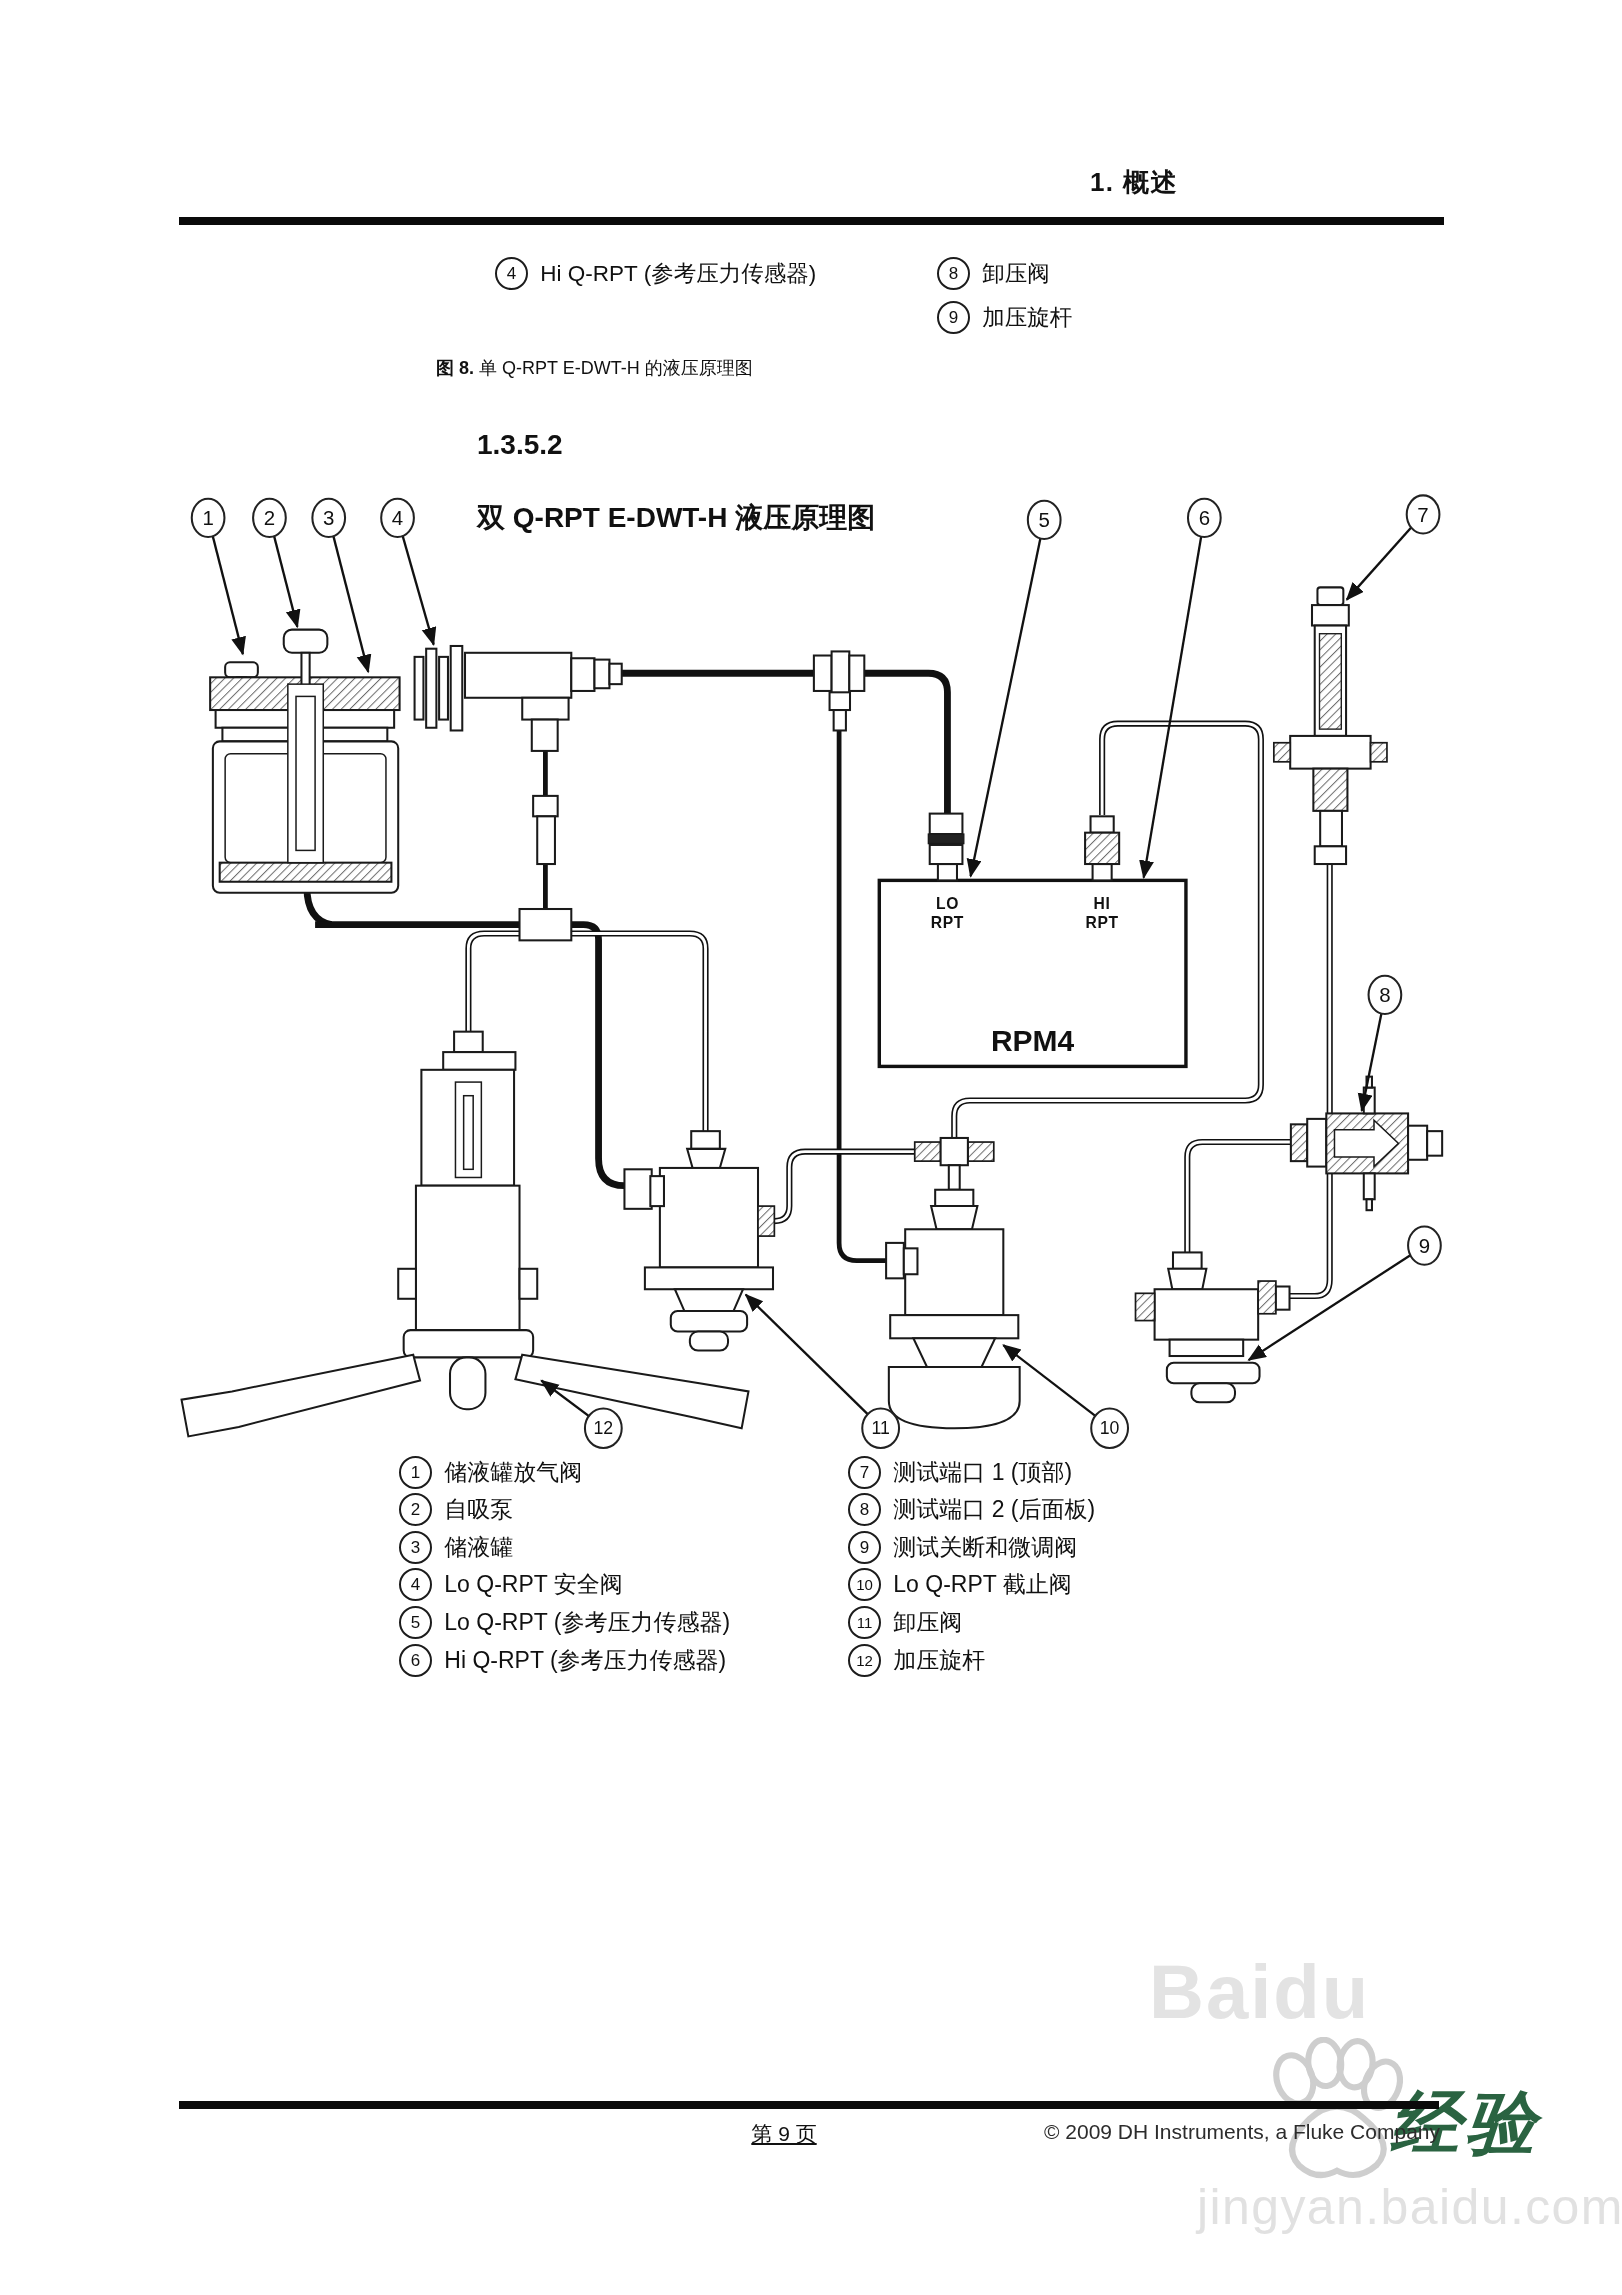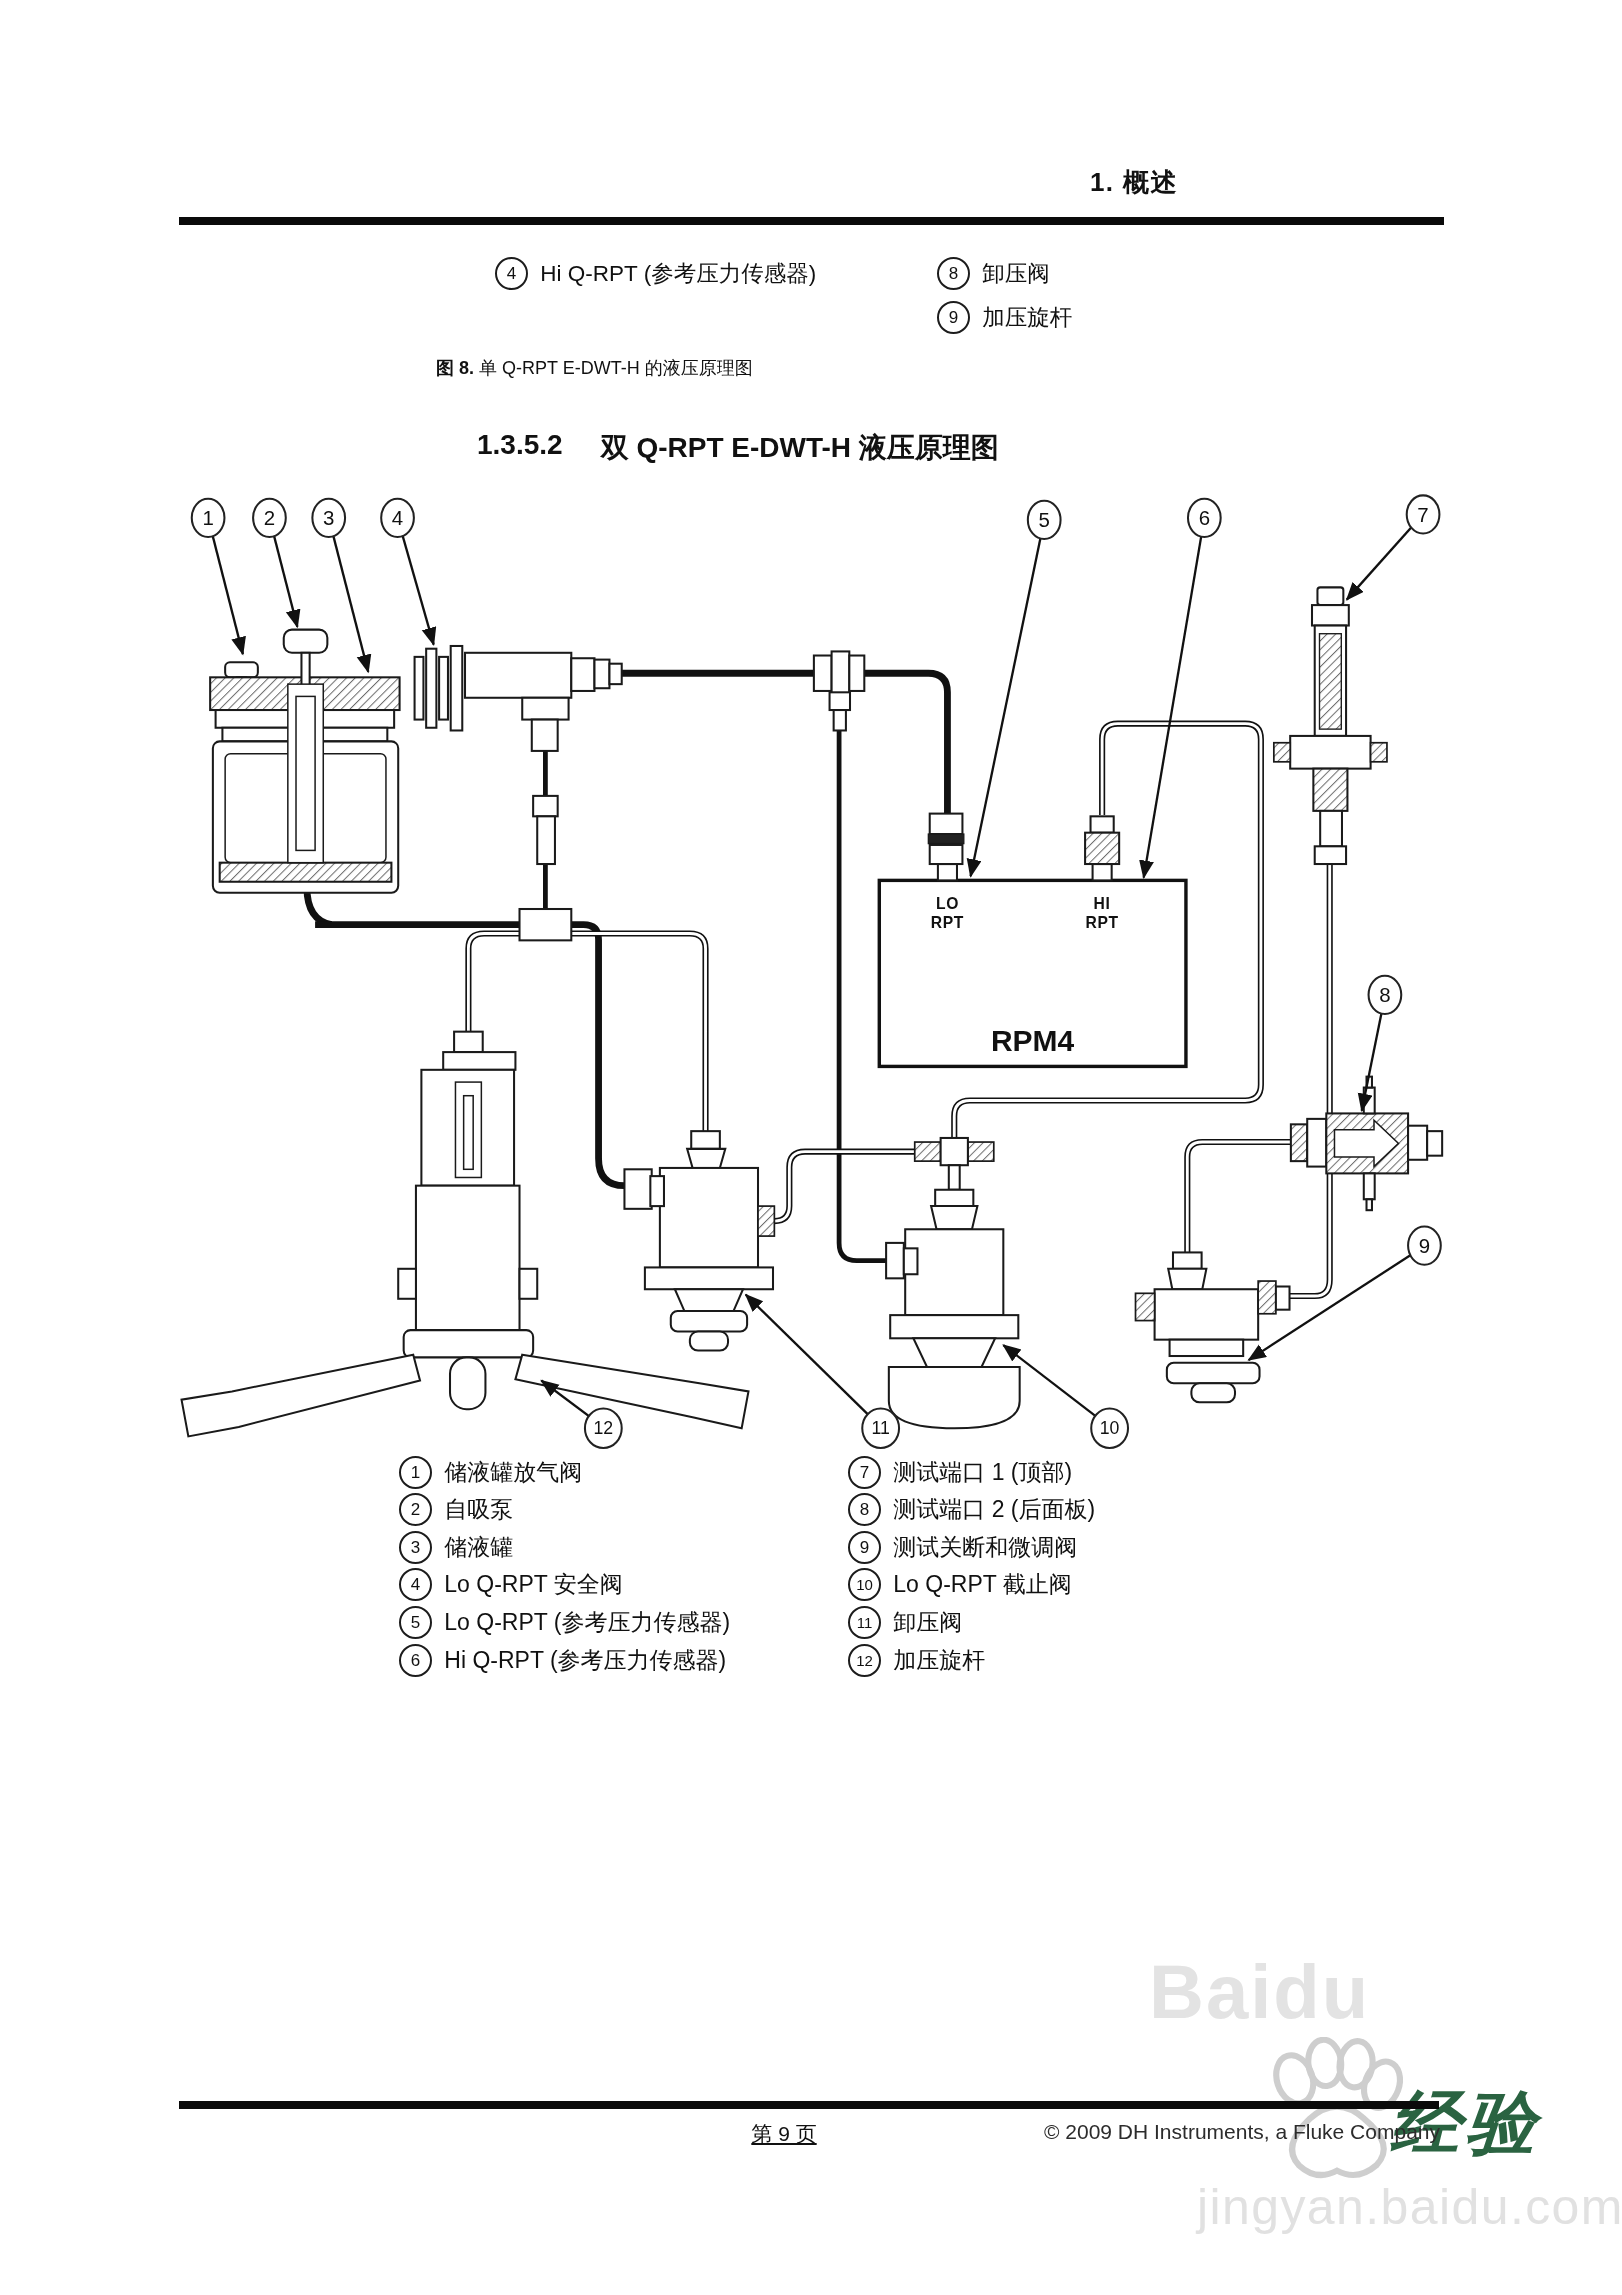--- a/index.html
+++ b/index.html
@@ -20,21 +20,21 @@
   .cnum.small{font-size:15px;}
   .fig9-row{font-size:23px;}
 
   .caption{position:absolute;left:436px;width:750px;text-align:left;
            font-size:18px;white-space:nowrap;}
   .caption b{font-weight:bold;}
   .cap8{top:356px;}
   .cap9{top:1698px;}
 
   .section-heading{position:absolute;top:429px;left:477px;display:flex;gap:38px;
-                   font-size:28px;font-weight:bold;white-space:nowrap;}
+                   font-size:28px;font-weight:bold;white-space:nowrap;flex-direction:column;}
 
   .footer-page{top:2120px;left:682px;width:204px;text-align:center;font-size:21px;text-decoration:underline;}
   .footer-copy{top:2120px;right:183px;font-size:21px;color:#2c2c2c;}
 
   
   .wm{opacity:.9;pointer-events:none;}
   .wm-baidu{top:1948px;left:1149px;font-size:76px;font-weight:bold;color:#e0e0e0;letter-spacing:2px;}
   .wm-cn{top:2077px;left:1390px;font-size:70px;font-weight:bold;color:#14532d;letter-spacing:5.5px;font-style:italic;}
   .wm-site{top:2178px;left:1197px;font-size:50px;color:#dedede;letter-spacing:1.4px;}
 

